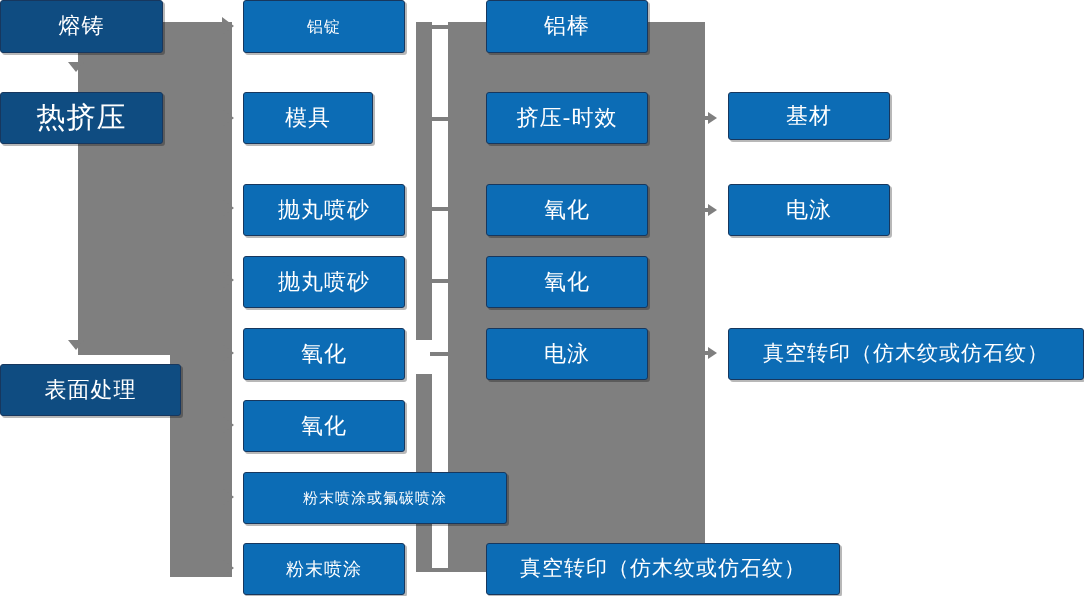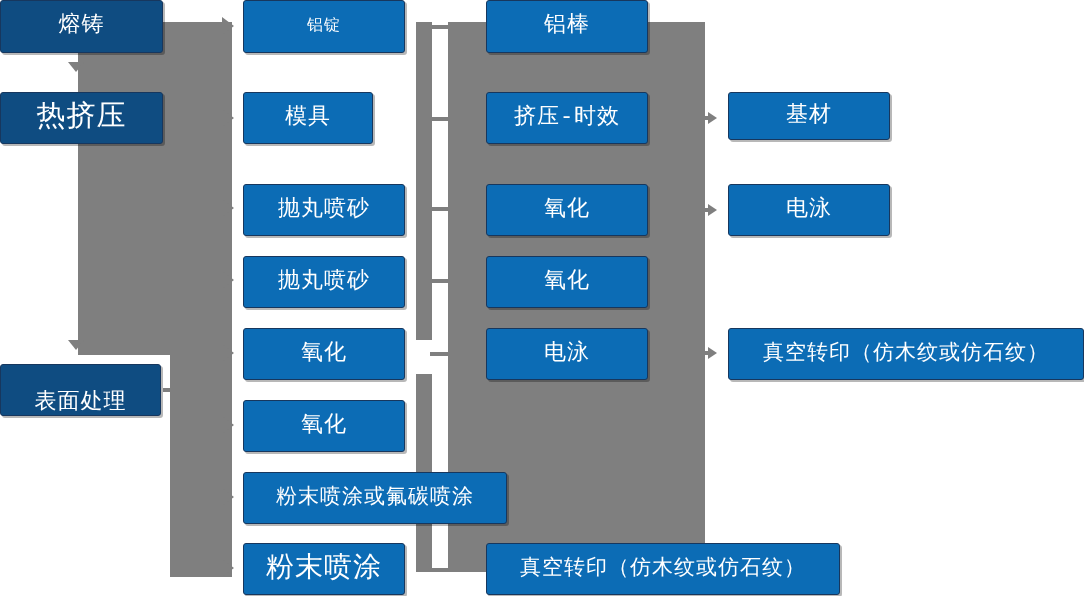--- a/index.html
+++ b/index.html
@@ -40,21 +40,20 @@
     box-sizing:border-box;
     display:flex;align-items:center;justify-content:center;
     color:#ffffff;
     border:1px solid #17375e;
     border-radius:3px;
     letter-spacing:1px;
     text-align:center;
     line-height:1.1;
     box-shadow:2px 2px 0 rgba(0,0,0,0.28);
     white-space:nowrap;
-    font-family:Liberation Mono, monospace;
   }
   .box.dark{background:#0f4c81;}
   .box.bright{background:#0c6cb5;}
   .box .lbl{pointer-events:none;}
 </style>
 </head>
 <body>
 
 <div id="canvas">
 
@@ -96,21 +95,21 @@
   <div class="arrow-small" style="left:708px;top:347px;"></div>
   <div class="arrow-stem" style="left:700px;top:351px;width:10px;"></div>
 
   <div id="nodes-layer">
       <div class="box dark" style="left: 0px; top: 0px; width: 163px; height: 53px;">
         <span class="lbl" style="font-size: 22px;">熔铸</span>
       </div>
       <div class="box dark" style="left: 0px; top: 92px; width: 163px; height: 52px;">
         <span class="lbl" style="font-size: 29px;">热挤压</span>
       </div>
-      <div class="box dark" style="left: 0px; top: 364px; width: 161px; height: 52px; align-items: flex-end;">
+      <div class="box dark" style="left: 0px; top: 364px; width: 181px; height: 52px;">
         <span class="lbl" style="font-size: 22px;">表面处理</span>
       </div>
       <div class="box bright" style="left: 243px; top: 0px; width: 162px; height: 53px;">
         <span class="lbl" style="font-size: 16px;">铝锭</span>
       </div>
       <div class="box bright" style="left: 243px; top: 92px; width: 130px; height: 52px;">
         <span class="lbl" style="font-size: 22px;">模具</span>
       </div>
       <div class="box bright" style="left: 243px; top: 184px; width: 162px; height: 52px;">
         <span class="lbl" style="font-size: 22px;">抛丸喷砂</span>
@@ -118,24 +117,24 @@
       <div class="box bright" style="left: 243px; top: 256px; width: 162px; height: 52px;">
         <span class="lbl" style="font-size: 22px;">抛丸喷砂</span>
       </div>
       <div class="box bright" style="left: 243px; top: 328px; width: 162px; height: 52px;">
         <span class="lbl" style="font-size: 22px;">氧化</span>
       </div>
       <div class="box bright" style="left: 243px; top: 400px; width: 162px; height: 52px;">
         <span class="lbl" style="font-size: 22px;">氧化</span>
       </div>
       <div class="box bright" style="left: 243px; top: 472px; width: 264px; height: 52px;">
-        <span class="lbl" style="font-size: 21px;">粉末喷涂或氟碳喷涂</span>
+        <span class="lbl" style="font-size: 15px;">粉末喷涂或氟碳喷涂</span>
       </div>
       <div class="box bright" style="left: 243px; top: 543px; width: 162px; height: 52px;">
-        <span class="lbl" style="font-size: 28px;">粉末喷涂</span>
+        <span class="lbl" style="font-size: 18px;">粉末喷涂</span>
       </div>
       <div class="box bright" style="left: 486px; top: 0px; width: 162px; height: 53px;">
         <span class="lbl" style="font-size: 22px; text-align: right;">铝棒</span>
       </div>
       <div class="box bright" style="left: 486px; top: 92px; width: 162px; height: 52px;">
         <span class="lbl" style="font-size: 22px;">挤压-时效</span>
       </div>
       <div class="box bright" style="left: 486px; top: 184px; width: 162px; height: 52px;">
         <span class="lbl" style="font-size: 22px;">氧化</span>
       </div>

